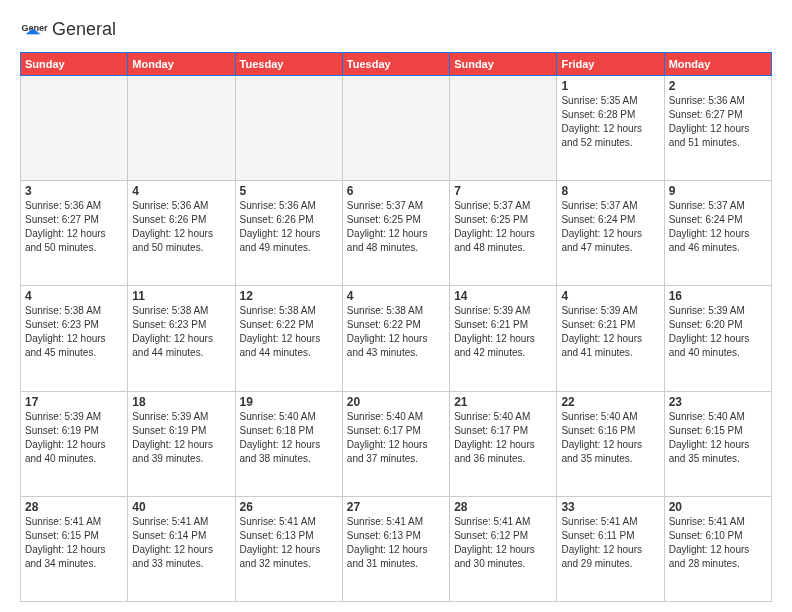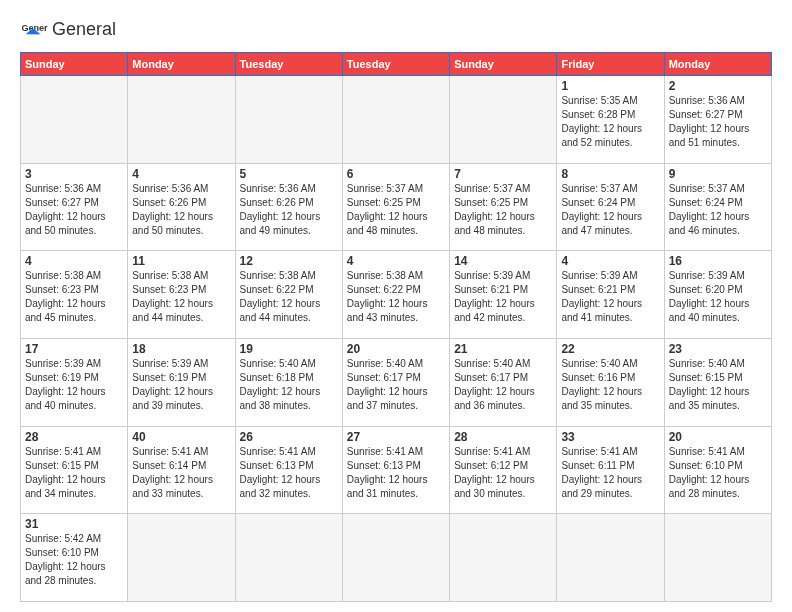--- a/index.html
+++ b/index.html
@@ -351,30 +351,15 @@
 and 29 minutes.</div>
           </td>
           <td>
             <span class="day-num">20</span>
             <div class="day-info" style="white-space: pre-line;">Sunrise: 5:41 AM
 Sunset: 6:10 PM
 Daylight: 12 hours
 and 28 minutes.</div>
           </td>
         </tr>
-        <tr class="last-row">
-          <td>
-            <span class="day-num">31</span>
-            <div class="day-info" style="white-space: pre-line;">Sunrise: 5:42 AM
-Sunset: 6:10 PM
-Daylight: 12 hours
-and 28 minutes.</div>
-          </td>
-          <td class="empty"></td>
-          <td class="empty"></td>
-          <td class="empty"></td>
-          <td class="empty"></td>
-          <td class="empty"></td>
-          <td class="empty"></td>
-        </tr>
       </tbody>
   </table>
 </div>
 
 </body></html>

